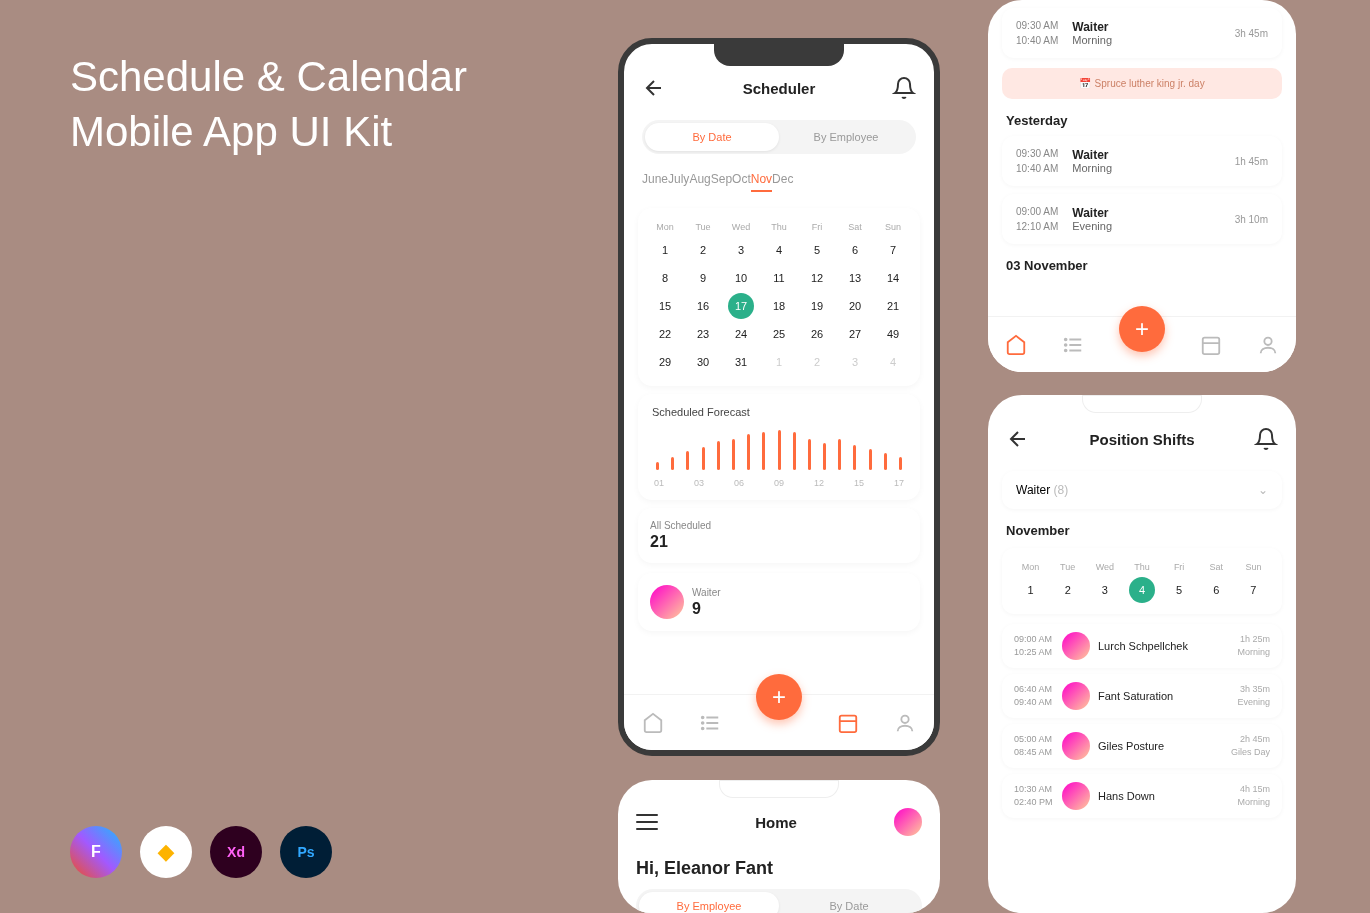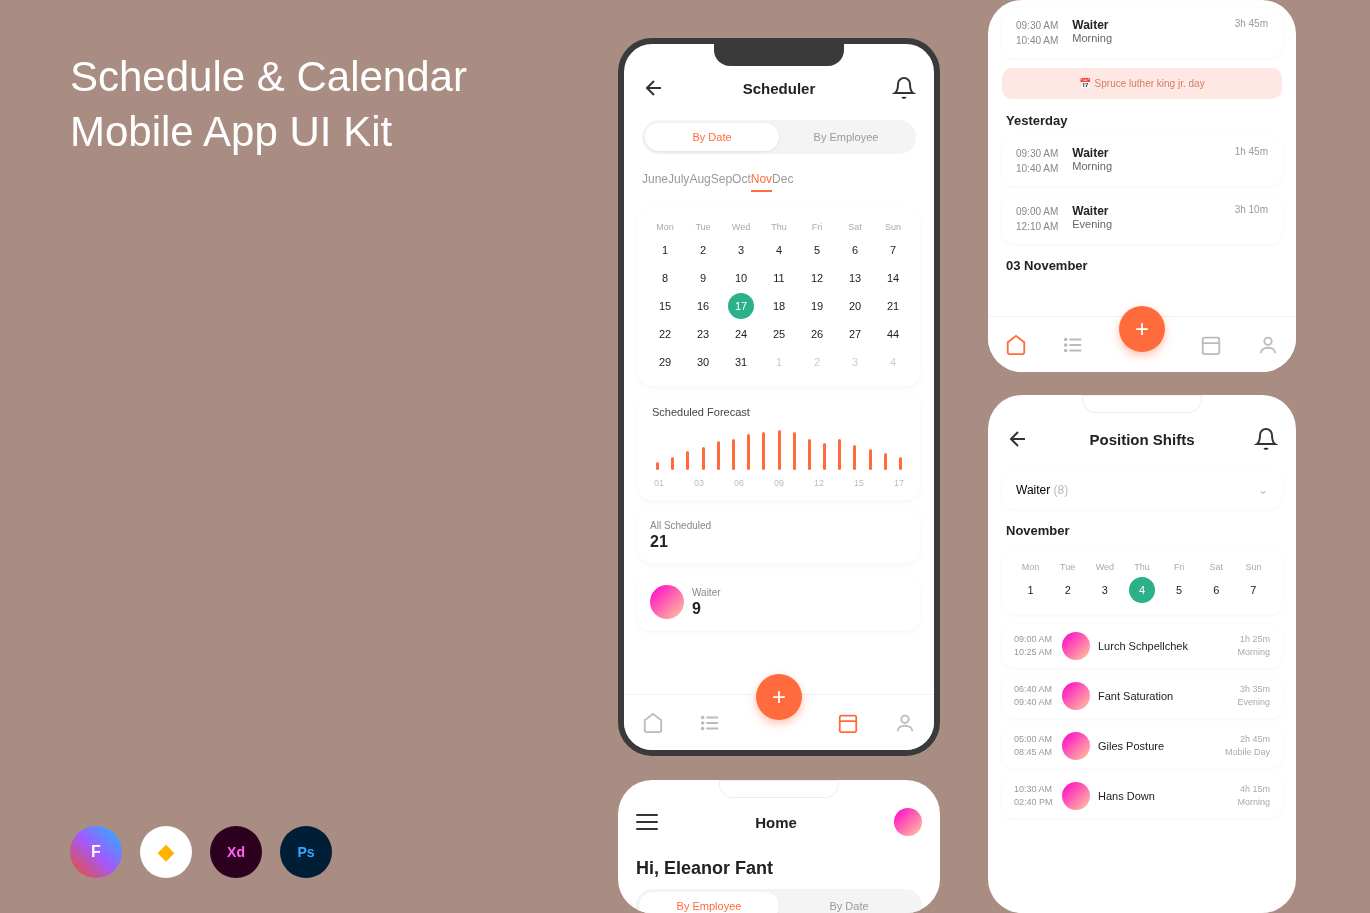--- a/index.html
+++ b/index.html
@@ -53,21 +53,21 @@
 .mini.av { display:flex; align-items:center; gap:8px; }
 .avatar { width:34px; height:34px; border-radius:50%; background:linear-gradient(135deg,#f0c,#fc9); }
 .avatar.sm { width:28px; height:28px; }
 
 .bottom-nav { position:absolute; bottom:0; left:0; right:0; height:56px; background:#fff; display:flex; align-items:center; justify-content:space-around; border-top:1px solid #f2f2f2; }
 .nav-icon { width:22px; height:22px; color:#bbb; cursor:pointer; }
 .nav-icon.active { color:#ff6b3d; }
 .fab { position:absolute; bottom:30px; left:50%; transform:translateX(-50%); width:46px; height:46px; background:#ff6b3d; border-radius:50%; display:flex; align-items:center; justify-content:center; color:#fff; font-size:24px; box-shadow:0 4px 10px rgba(255,107,61,.4); cursor:pointer; z-index:3; }
 .p2 .fab { bottom:20px; }
 
-.shift-item { margin:8px 14px; background:#fff; border-radius:12px; padding:10px 14px; display:flex; justify-content:space-between; box-shadow:0 1px 4px rgba(0,0,0,.04); }
+.shift-item { margin:8px 14px; background:#fff; border-radius:12px; padding:10px 14px; display:flex; justify-content:space-between; align-items:center; box-shadow:0 1px 4px rgba(0,0,0,.04); }
 .shift-times { font-size:10px; color:#888; line-height:1.5; }
 .shift-info { flex:1; margin-left:14px; }
 .shift-role { font-size:12px; font-weight:600; color:#222; }
 .shift-period { font-size:11px; color:#666; }
 .shift-dur { font-size:10px; color:#999; text-align:right; }
 
 .banner { margin:10px 14px; background:#ffe8e3; border-radius:10px; padding:10px; text-align:center; font-size:10px; color:#cc8066; }
 .section-h { margin:14px 18px 4px; font-size:13px; font-weight:600; color:#222; }
 
 .dropdown { margin:10px 14px; background:#fff; border-radius:12px; padding:12px 14px; display:flex; justify-content:space-between; align-items:center; font-size:12px; box-shadow:0 1px 4px rgba(0,0,0,.04); cursor:pointer; }
@@ -168,21 +168,21 @@
           <span>20</span>
           <span>21</span>
         </div>
         <div class="cal-row">
           <span>22</span>
           <span>23</span>
           <span>24</span>
           <span>25</span>
           <span>26</span>
           <span>27</span>
-          <span>44</span>
+          <span>49</span>
         </div>
         <div class="cal-row">
           <span>29</span>
           <span>30</span>
           <span>31</span>
           <span class="dim">1</span>
           <span class="dim">2</span>
           <span class="dim">3</span>
           <span class="dim">4</span>
         </div>
@@ -388,21 +388,21 @@
       </div>
       <div class="person-shift">
         <div class="times">
           <div>05:00 AM</div>
           <div>08:45 AM</div>
         </div>
         <div class="avatar sm"></div>
         <div class="name">Giles Posture</div>
         <div class="dur">
           <div>2h 45m</div>
-          <div>Mobile Day</div>
+          <div>Giles Day</div>
         </div>
       </div>
       <div class="person-shift">
         <div class="times">
           <div>10:30 AM</div>
           <div>02:40 PM</div>
         </div>
         <div class="avatar sm"></div>
         <div class="name">Hans Down</div>
         <div class="dur">

